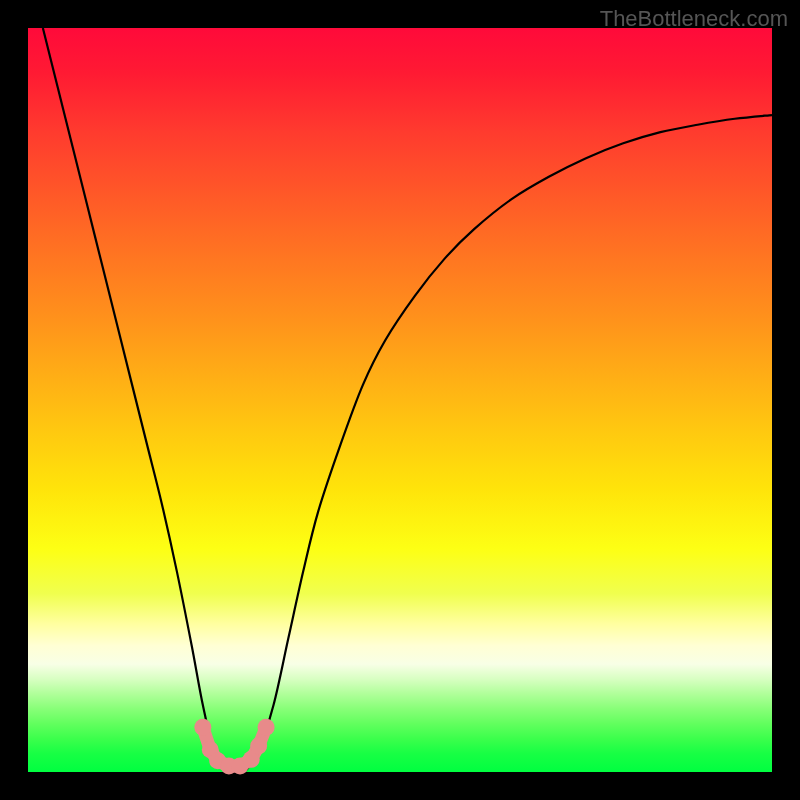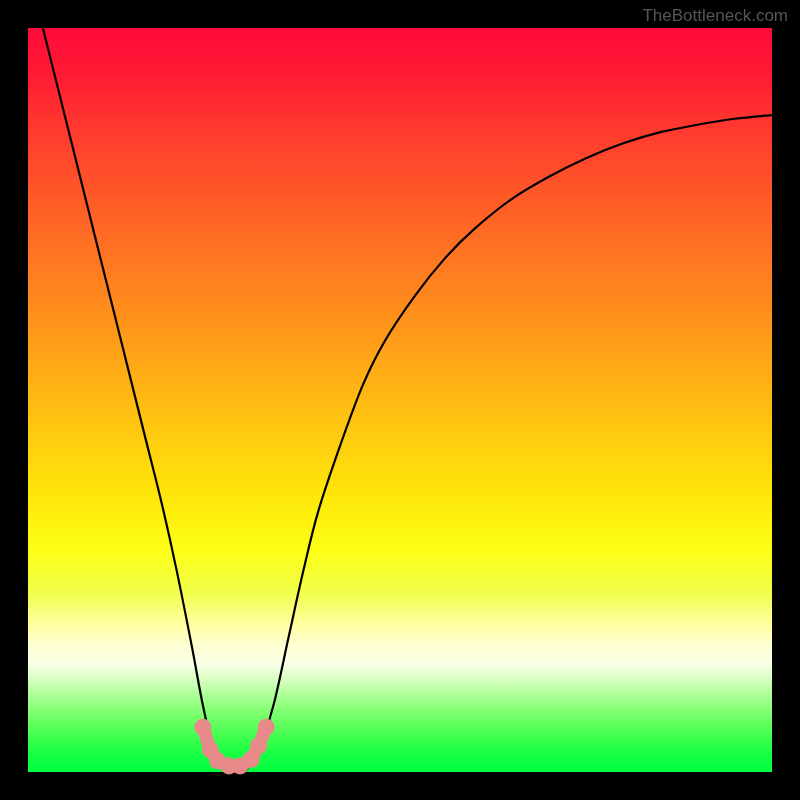--- a/index.html
+++ b/index.html
@@ -9,21 +9,21 @@
     background: #000;
     position: relative;
     font-family: Arial, sans-serif;
     overflow: hidden;
   }
   .watermark {
     position: absolute;
     top: 6px;
     right: 12px;
     color: #555;
-    font-size: 17px;
+    font-size: 22px;
     z-index: 10;
   }
   .plot-area {
     position: absolute;
     left: 28px;
     top: 28px;
     width: 744px;
     height: 744px;
     background: linear-gradient(to bottom,
       #ff0a3a 0%,

